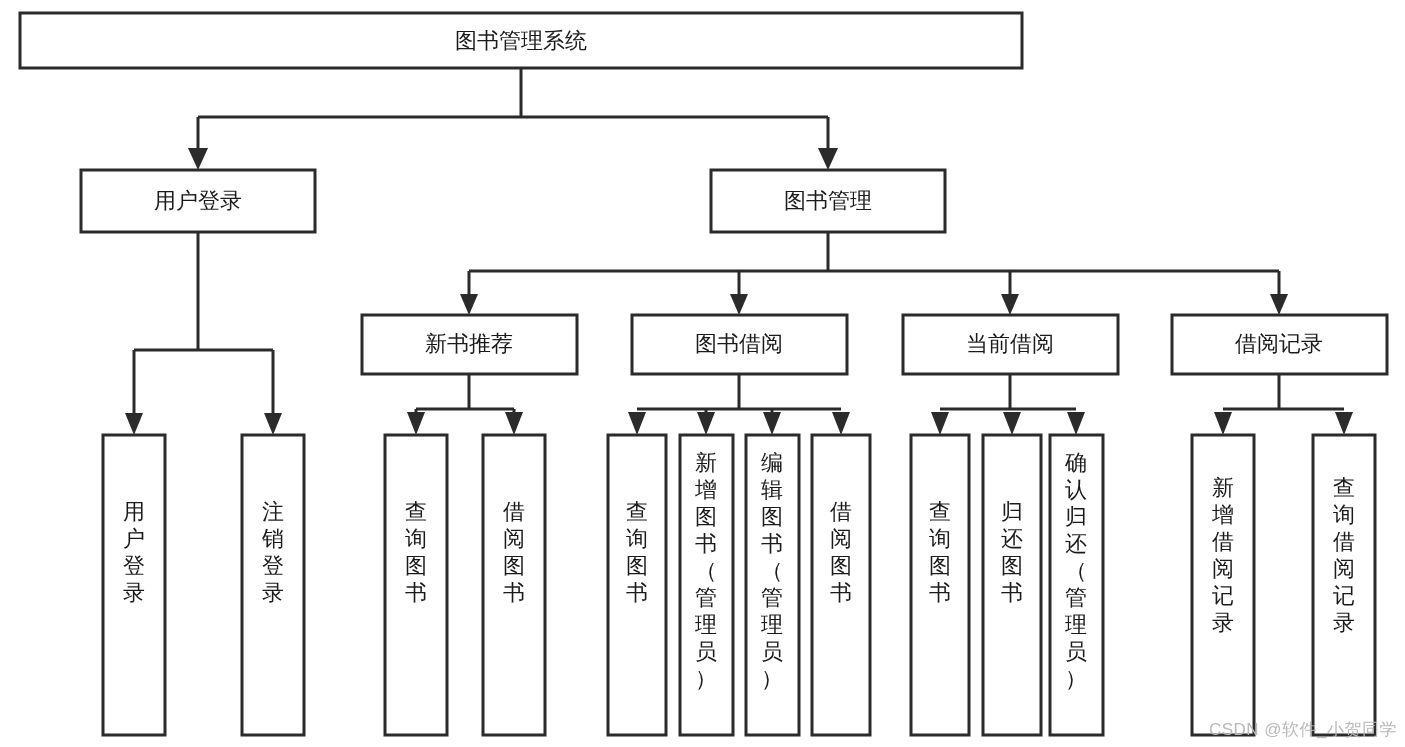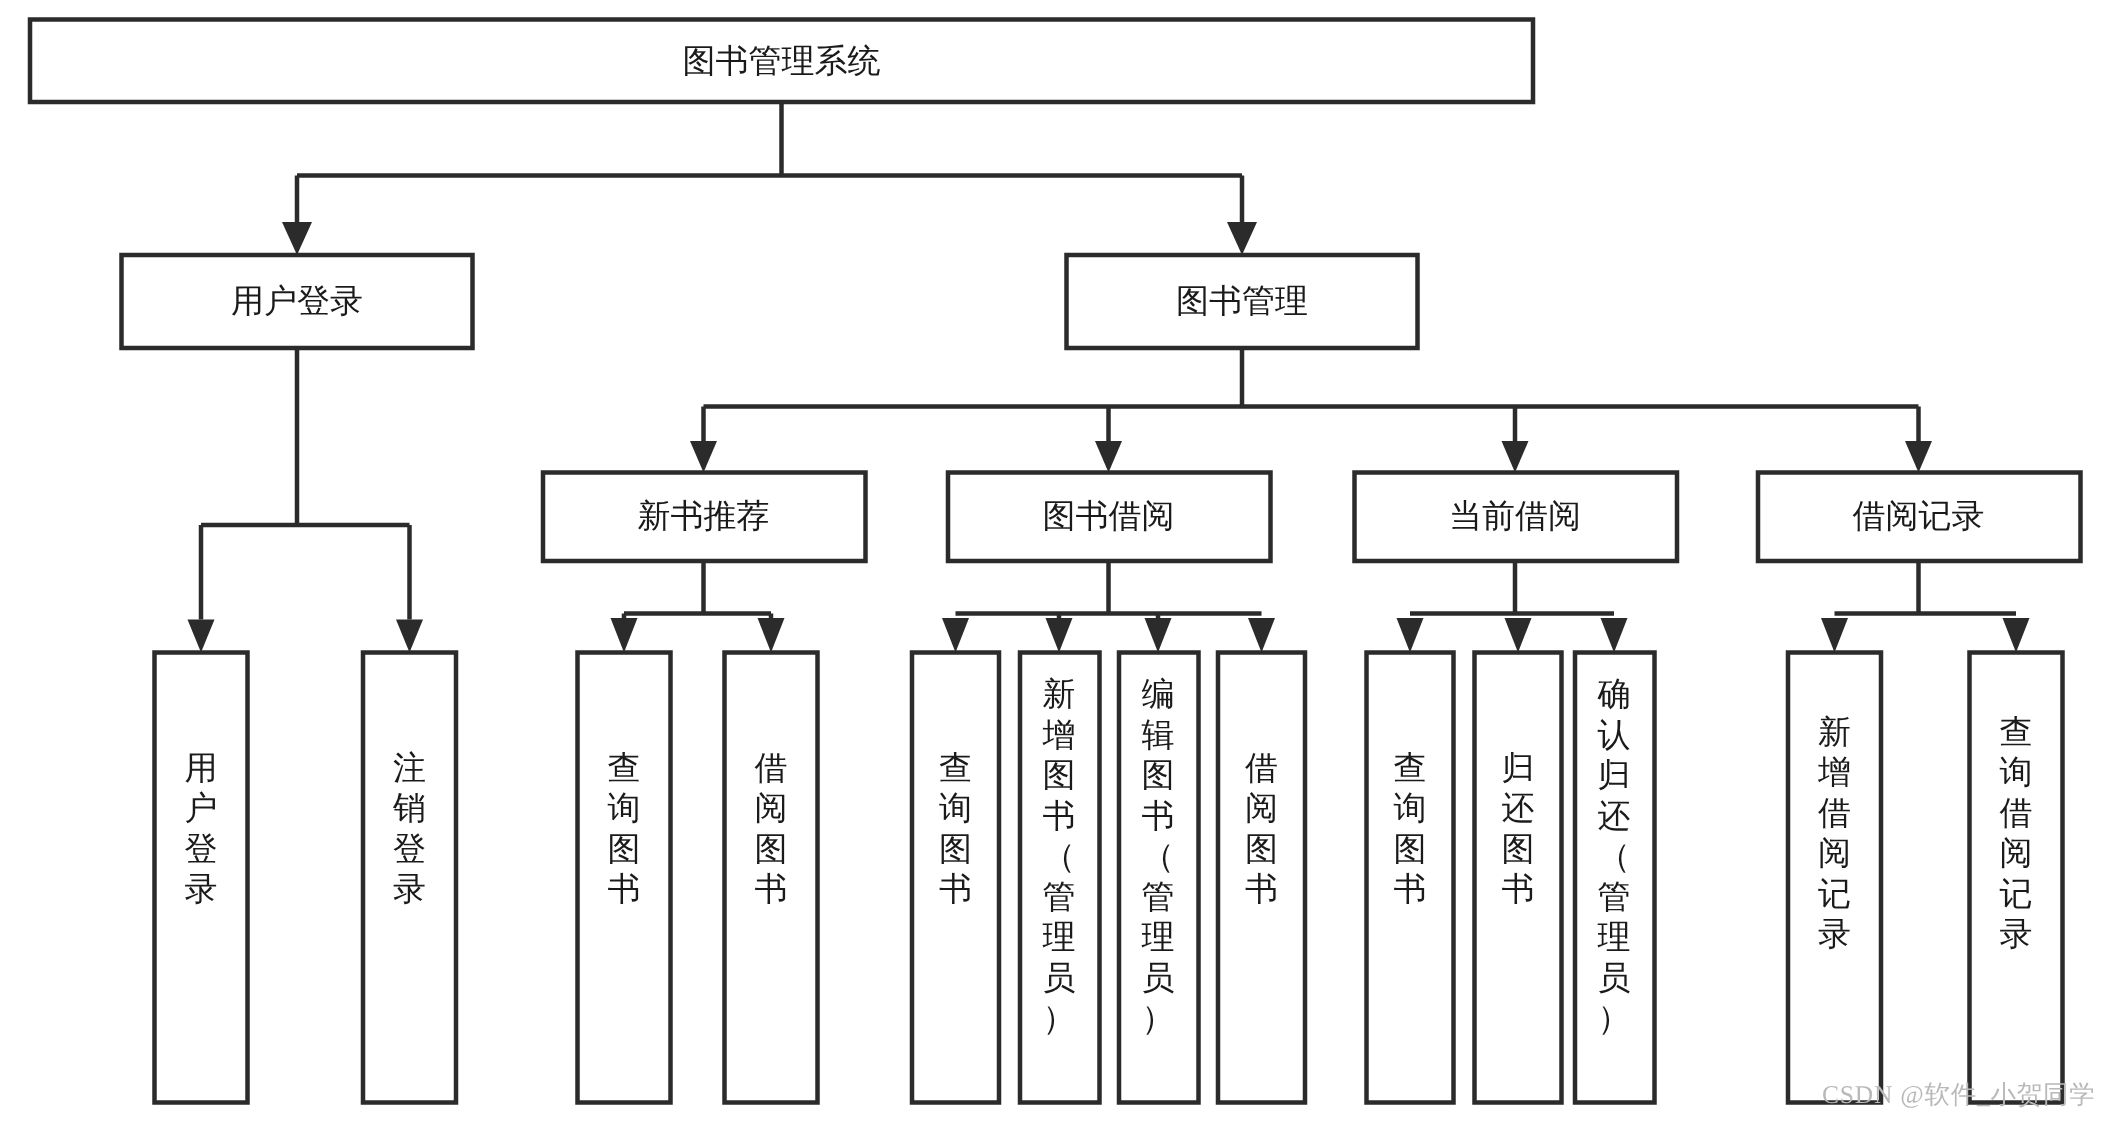--- a/index.html
+++ b/index.html
@@ -46,21 +46,21 @@
     fill: none;
   }
   .arrow-head {
     fill: #2b2b2b;
     stroke: none;
   }
   .watermark {
     position: absolute;
     right: 8px;
     bottom: 6px;
-    font-family: Liberation Serif, serif;
+    font-family: Liberation Sans, sans-serif;
     font-size: 17px;
     color: #b9b9b9;
     letter-spacing: 0.5px;
     white-space: nowrap;
     pointer-events: none;
     margin-left: 16px;
   }
 </style>
 </head>
 <body>

